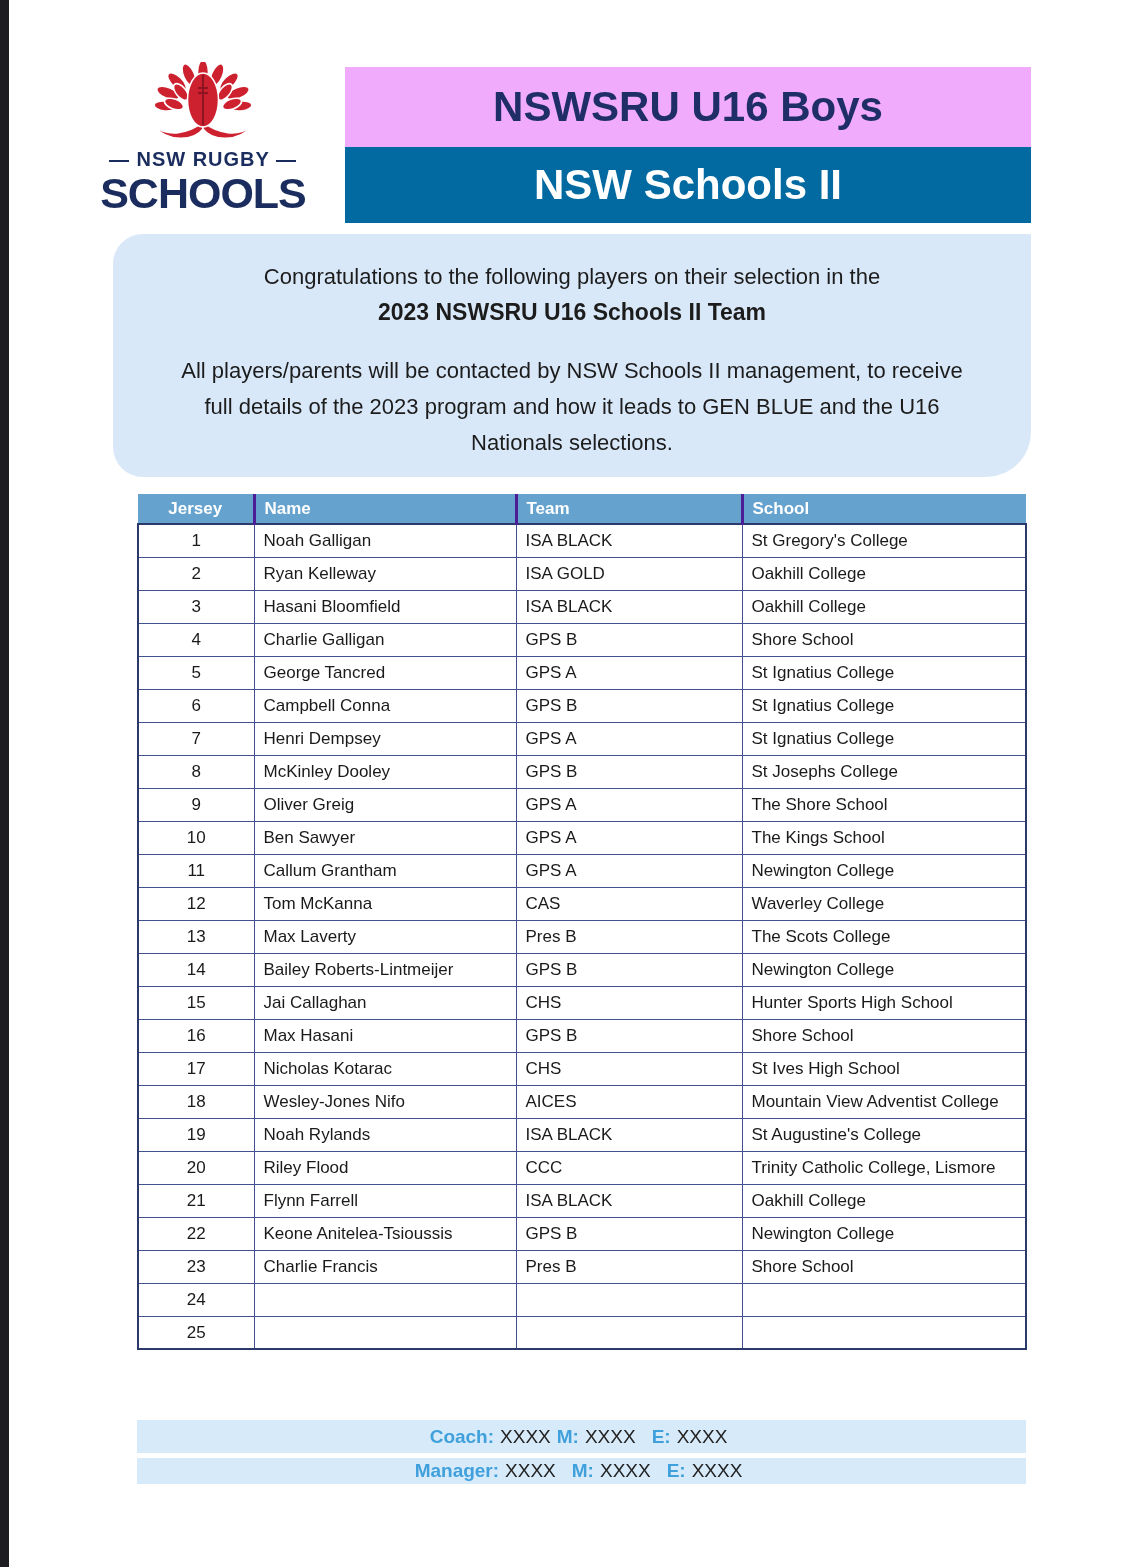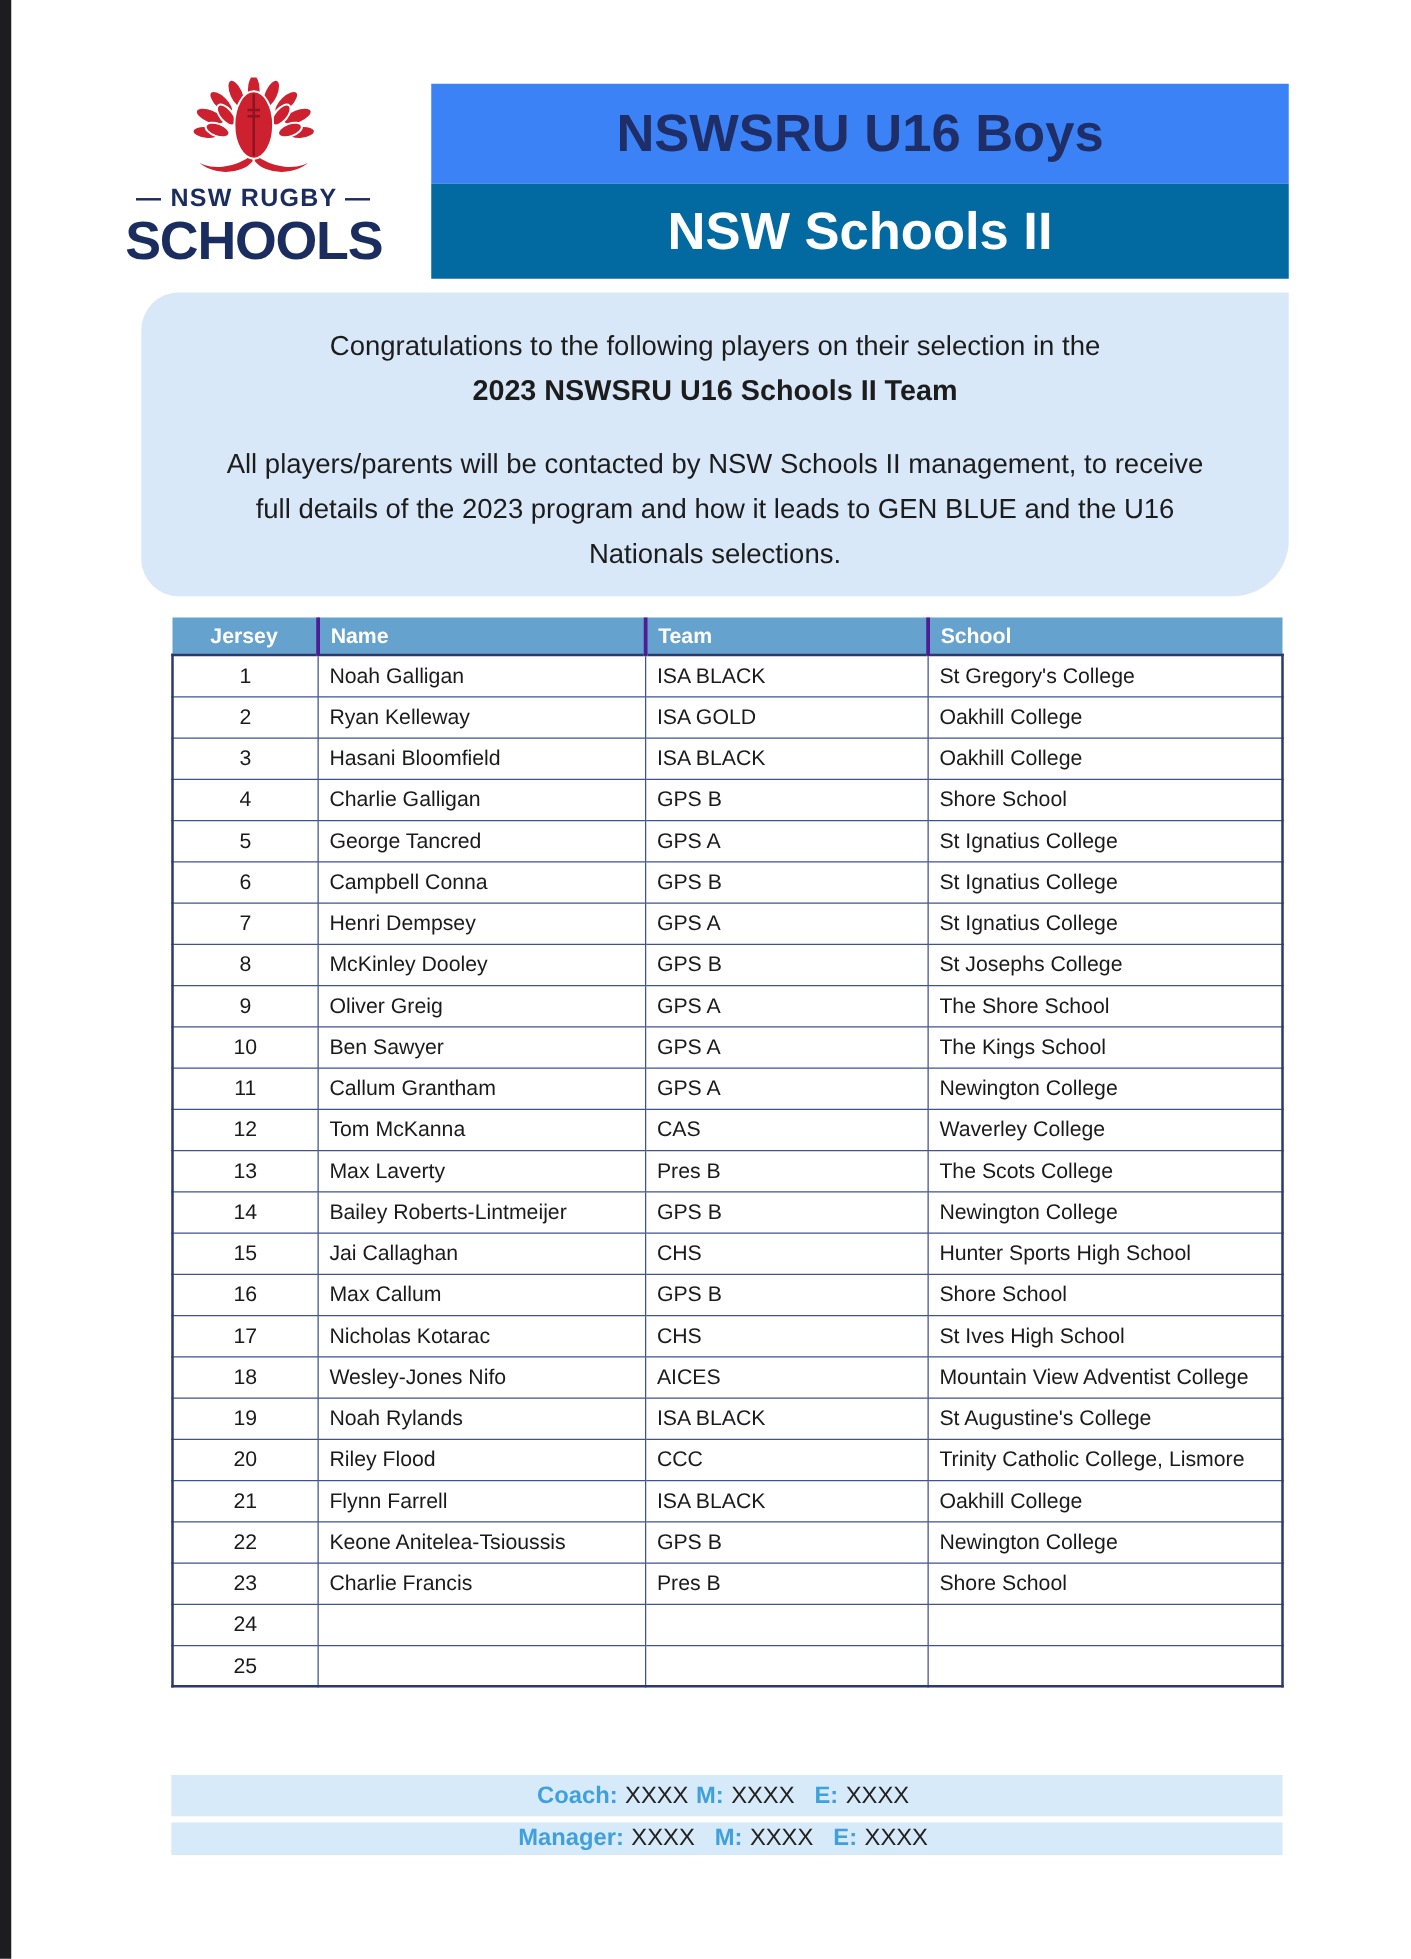--- a/index.html
+++ b/index.html
@@ -19,21 +19,21 @@
   .logo .org-line{
     color:#1b2d5e;font-weight:700;font-size:20px;letter-spacing:1px;white-space:nowrap;
   }
   .logo .org-name{
     color:#1b2d5e;font-weight:700;font-size:43px;letter-spacing:-1px;line-height:1.0;
     margin-top:1px;white-space:nowrap;
   }
   
   .banners{position:absolute;left:345px;top:67px;width:686px;}
   .banner-top{
-    height:80px;background:#3b82f6;display:flex;align-items:center;justify-content:center;
+    height:80px;background:#f0abfc;display:flex;align-items:center;justify-content:center;
   }
   .banner-top .t{color:#1f2e66;font-size:42px;font-weight:700;}
   .banner-bottom{
     height:76px;background:#0369a1;display:flex;align-items:center;justify-content:center;text-align:right;
   }
   .banner-bottom .t{color:#ffffff;font-size:42px;font-weight:700;}
   
   .intro{
     position:absolute;left:113px;top:234px;width:918px;height:243px;
     background:#d9e8f8;border-radius:30px 0 45px 30px;box-sizing:border-box;
@@ -229,21 +229,21 @@
         <td>Newington College</td>
       </tr>
       <tr>
         <td class="jersey">15</td>
         <td>Jai Callaghan</td>
         <td>CHS</td>
         <td>Hunter Sports High School</td>
       </tr>
       <tr>
         <td class="jersey">16</td>
-        <td>Max Callum</td>
+        <td>Max Hasani</td>
         <td>GPS B</td>
         <td>Shore School</td>
       </tr>
       <tr>
         <td class="jersey">17</td>
         <td>Nicholas Kotarac</td>
         <td>CHS</td>
         <td>St Ives High School</td>
       </tr>
       <tr>

